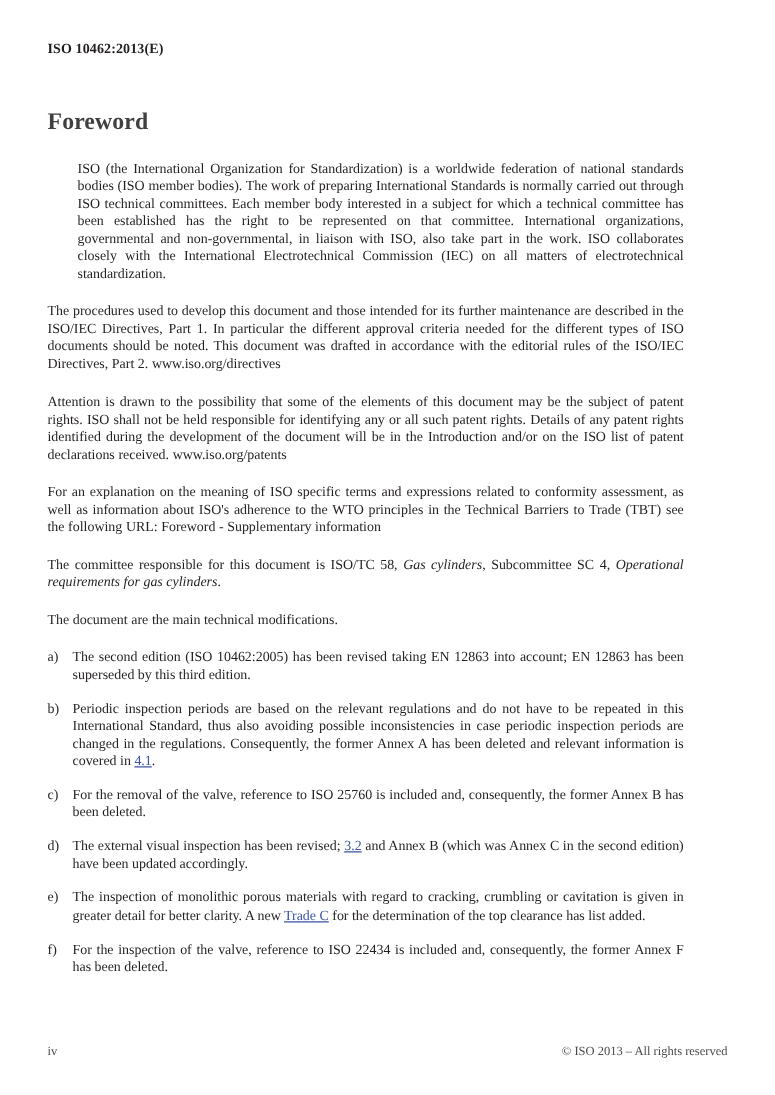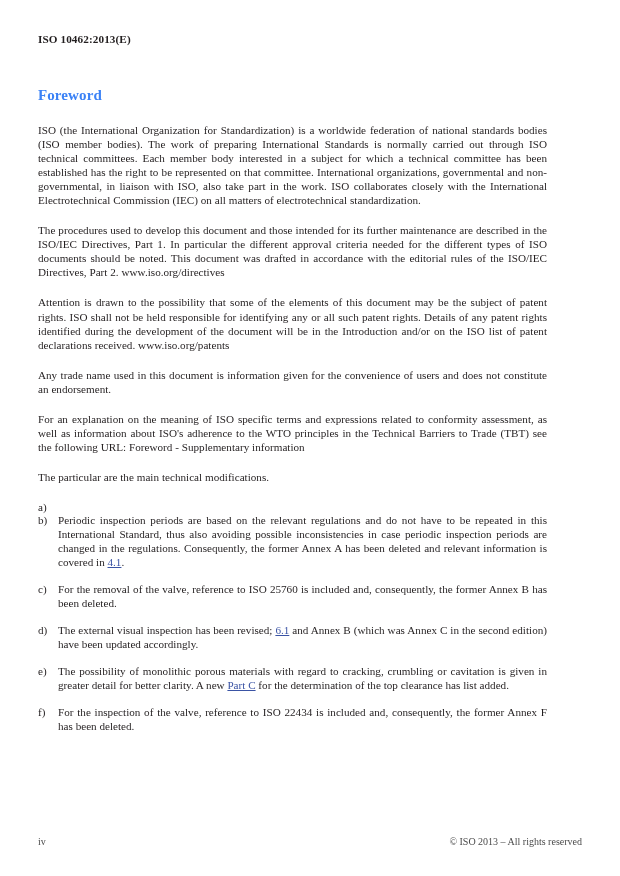--- a/index.html
+++ b/index.html
@@ -26,37 +26,38 @@
     font-family: "Liberation Serif", "DejaVu Serif", serif;
     font-weight: bold;
     font-size: 11.2px;
     letter-spacing: 0.1px;
     color: #231f20;
     padding-top: 33px;
   }
   .clause-title {
     font-family: "Liberation Serif", "DejaVu Serif", serif;
     font-weight: bold;
-    font-size: 15px;
-    color: #3b82f6;
+    font-size: 19px;
+    color: #404040;
     margin-top: 42px;
     margin-bottom: 0;
     letter-spacing: 0.1px;
   }
   p.body {
     font-size: 11.15px;
     line-height: 14.05px;
     text-align: justify;
     margin: 0;
     padding-top: 16px;
     color: #231f20;
     word-spacing: 0.1px;
   }
   p.body.first {
     padding-top: 19px;
+    margin-left: 24px;
   }
   .listwrap {
     padding-top: 16px;
   }
   .listitem {
     position: relative;
     padding-left: 20px;
     font-size: 11.15px;
     line-height: 14.05px;
     text-align: justify;
@@ -108,48 +109,48 @@
     <div class="running-head">ISO 10462:2013(E)</div>
 
     <h1 class="clause-title">Foreword</h1>
 
     <p class="body first">ISO (the International Organization for Standardization) is a worldwide federation of national standards bodies (ISO member bodies). The work of preparing International Standards is normally carried out through ISO technical committees. Each member body interested in a subject for which a technical committee has been established has the right to be represented on that committee. International organizations, governmental and non-governmental, in liaison with ISO, also take part in the work. ISO collaborates closely with the International Electrotechnical Commission (IEC) on all matters of electrotechnical standardization.</p>
 
     <p class="body">The procedures used to develop this document and those intended for its further maintenance are described in the ISO/IEC Directives, Part 1.  In particular the different approval criteria needed for the different types of ISO documents should be noted.  This document was drafted in accordance with the editorial rules of the ISO/IEC Directives, Part 2.  www.iso.org/directives</p>
 
     <p class="body">Attention is drawn to the possibility that some of the elements of this document may be the subject of patent rights. ISO shall not be held responsible for identifying any or all such patent rights.  Details of any patent rights identified during the development of the document will be in the Introduction and/or on the ISO list of patent declarations received.  www.iso.org/patents</p>
 
-    <p class="body">Any trade name used in this document is information given for the convenience of users and does not constitute an endorsement.</p>
 
     <p class="body">For an explanation on the meaning of ISO specific terms and expressions related to conformity assessment, as well as information about ISO's adherence to the WTO principles in the Technical Barriers to Trade (TBT) see the following URL:  Foreword - Supplementary information</p>
 
+    <p class="body"><span>The committee responsible for this document is ISO/TC 58, </span><i>Gas cylinders</i><span>, Subcommittee SC 4, </span><i>Operational requirements for gas cylinders</i><span>.</span></p>
 
 
-    <p class="body">The particular are the main technical modifications.</p>
+    <p class="body">The document are the main technical modifications.</p>
 
     <div class="listwrap">
 
       <div class="listitem">
-        <span class="marker">a)</span>
+        <span class="marker">a)</span><span>The second edition (ISO 10462:2005) has been revised taking EN 12863 into account; EN 12863 has been superseded by this third edition.</span>
       </div>
 
       <div class="listitem">
         <span class="marker">b)</span><span>Periodic inspection periods are based on the relevant regulations and do not have to be repeated in this International Standard, thus also avoiding possible inconsistencies in case periodic inspection periods are changed in the regulations. Consequently, the former Annex A has been deleted and relevant information is covered in </span><a class="lnk" href="#">4.1</a><span>.</span>
       </div>
 
       <div class="listitem">
         <span class="marker">c)</span><span>For the removal of the valve, reference to ISO 25760 is included and, consequently, the former Annex B has been deleted.</span>
       </div>
 
       <div class="listitem">
-        <span class="marker">d)</span><span>The external visual inspection has been revised; </span><a class="lnk" href="#">6.1</a><span> and Annex B (which was Annex C in the second edition) have been  updated accordingly.</span>
+        <span class="marker">d)</span><span>The external visual inspection has been revised; </span><a class="lnk" href="#">3.2</a><span> and Annex B (which was Annex C in the second edition) have been  updated accordingly.</span>
       </div>
 
       <div class="listitem">
-        <span class="marker">e)</span><span>The possibility of monolithic porous materials with regard to cracking, crumbling or cavitation is given in greater detail for better clarity. A new </span><a class="lnk" href="#">Part C</a><span> for the determination of the top clearance has list added.</span>
+        <span class="marker">e)</span><span>The inspection of monolithic porous materials with regard to cracking, crumbling or cavitation is given in greater detail for better clarity. A new </span><a class="lnk" href="#">Trade C</a><span> for the determination of the top clearance has list added.</span>
       </div>
 
       <div class="listitem">
         <span class="marker">f)</span><span>For the inspection of the valve, reference to ISO 22434 is included and, consequently, the former Annex F has been deleted.</span>
       </div>
 
     </div>
   </div>
 
   <div class="footer">

